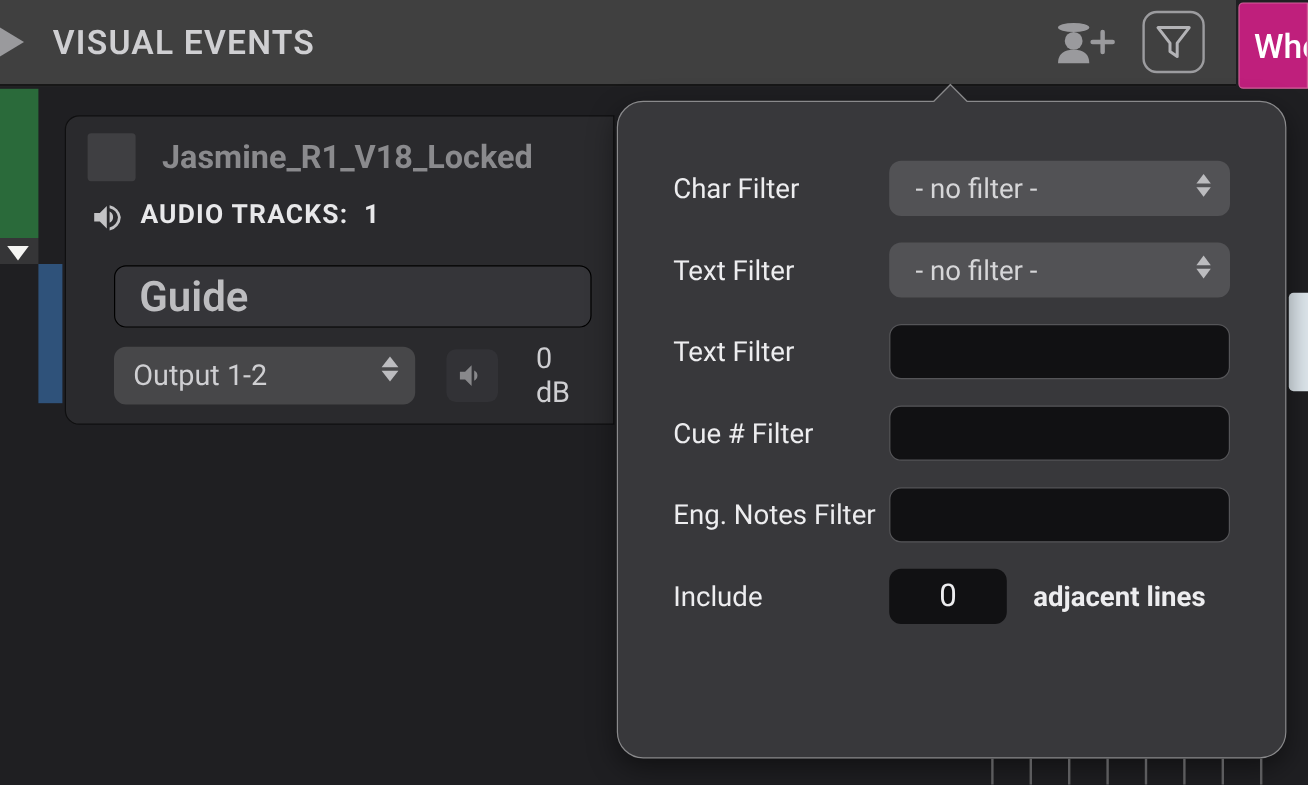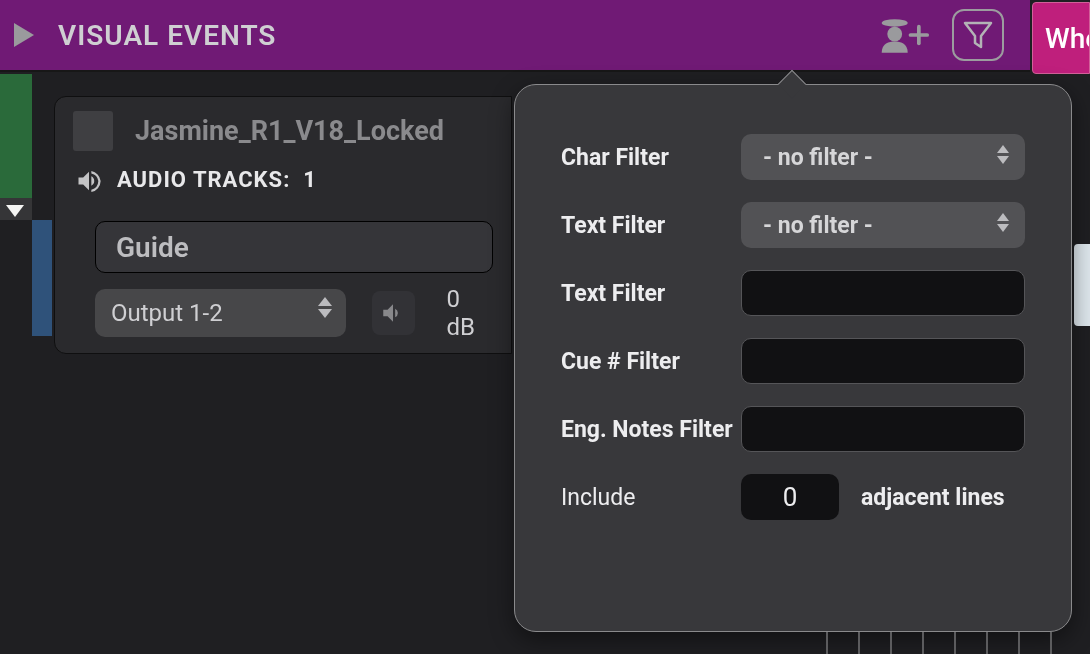--- a/index.html
+++ b/index.html
@@ -12,24 +12,23 @@
     color: #c8c8ca;
     position: relative;
   }
 
   
   .header {
     position: absolute;
     left: 0; top: 0;
     height: 72px;
     width: 1030px;
-    background: #701a75;
-    display: flex;
-    align-items: center;
-    padding-left: 14px;
+    background: #404040;
+    display: flex;
+    align-items: center;
     border-bottom: 2px solid #171717;
   }
   .header .play-icon {
     width: 0; height: 0;
     border-style: solid;
     border-width: 12px 0 12px 20px;
     border-color: transparent transparent transparent #9a9a9d;
     margin-right: 24px;
   }
   .header .title {
@@ -149,21 +148,21 @@
     background: #353539;
     border: 1px solid #000;
     border-radius: 10px;
     height: 52px;
     display: flex;
     align-items: center;
     padding: 0 20px;
     margin-bottom: 12px;
   }
   .guide-row .text {
-    font-size: 28px;
+    font-size: 35px;
     font-weight: 600;
     color: #bdbdc0;
   }
 
   .output-row {
     margin-left: 22px;
     display: flex;
     align-items: center;
     gap: 26px;
   }
@@ -236,21 +235,20 @@
     width: 20px; height: 20px;
     background: #38383b;
     border-left: 1.5px solid #8a8a8c;
     border-top: 1.5px solid #8a8a8c;
     transform: rotate(45deg);
   }
   .filter-row {
     display: flex;
     align-items: center;
     height: 68px;
-    font-weight: bold;
   }
   .filter-row .lbl {
     width: 180px;
     font-size: 23px;
     color: #ededef;
   }
   .sel, .txt, .num {
     flex: 1;
     height: 46px;
     border-radius: 10px;

